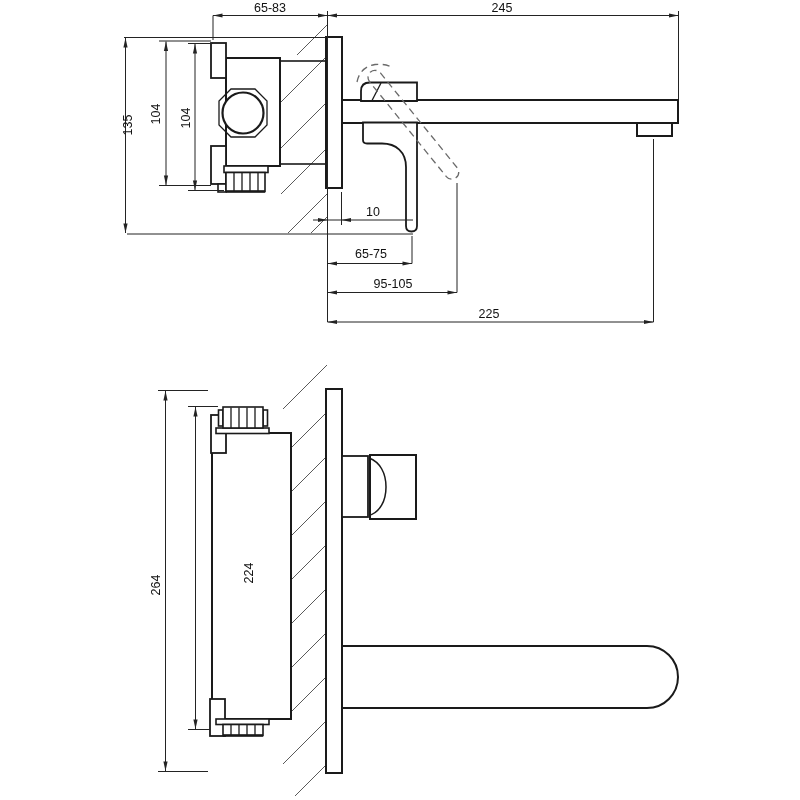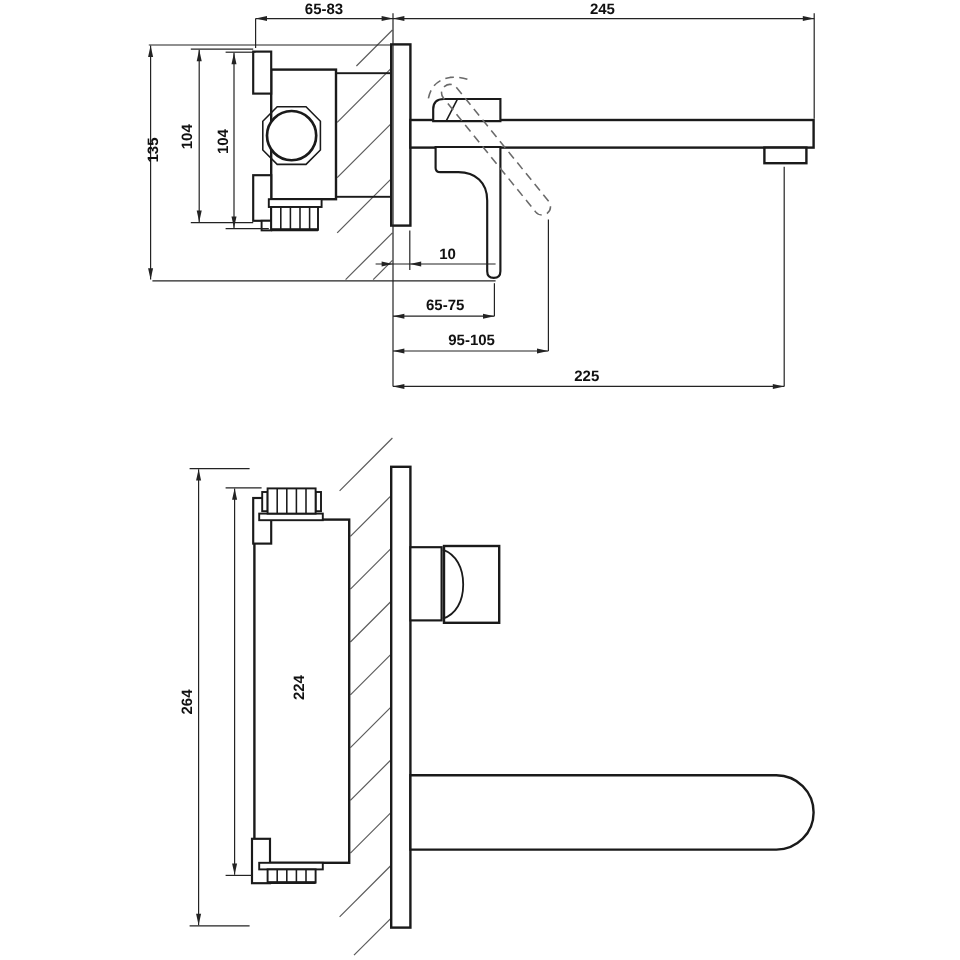--- a/index.html
+++ b/index.html
@@ -1,16 +1,16 @@
 <!DOCTYPE html>
 <html><head>
 <meta charset="utf-8">
 <style>
   html,body{margin:0;padding:0;background:#ffffff;}
-  .stage{width:800px;height:800px;background:#fff;position:relative;margin:0;font-weight:bold;}
+  .stage{width:800px;height:800px;background:#fff;position:relative;margin:0;}
   svg{display:block;}
   .part   {stroke:#1a1a1a;stroke-width:2;fill:#fff;}
   .partn  {stroke:#1a1a1a;stroke-width:2;fill:none;}
   .part18 {stroke:#1a1a1a;stroke-width:1.8;fill:#fff;}
   .part16 {stroke:#1a1a1a;stroke-width:1.6;fill:#fff;}
   .thin   {stroke:#1a1a1a;stroke-width:1.3;fill:none;}
   .thick  {stroke:#1a1a1a;stroke-width:2.4;fill:none;}
   .hatch  {stroke:#5a5a5a;stroke-width:1;fill:none;}
   .dim    {stroke:#232323;stroke-width:1;fill:none;}
   .arrow  {fill:#232323;stroke:none;}

